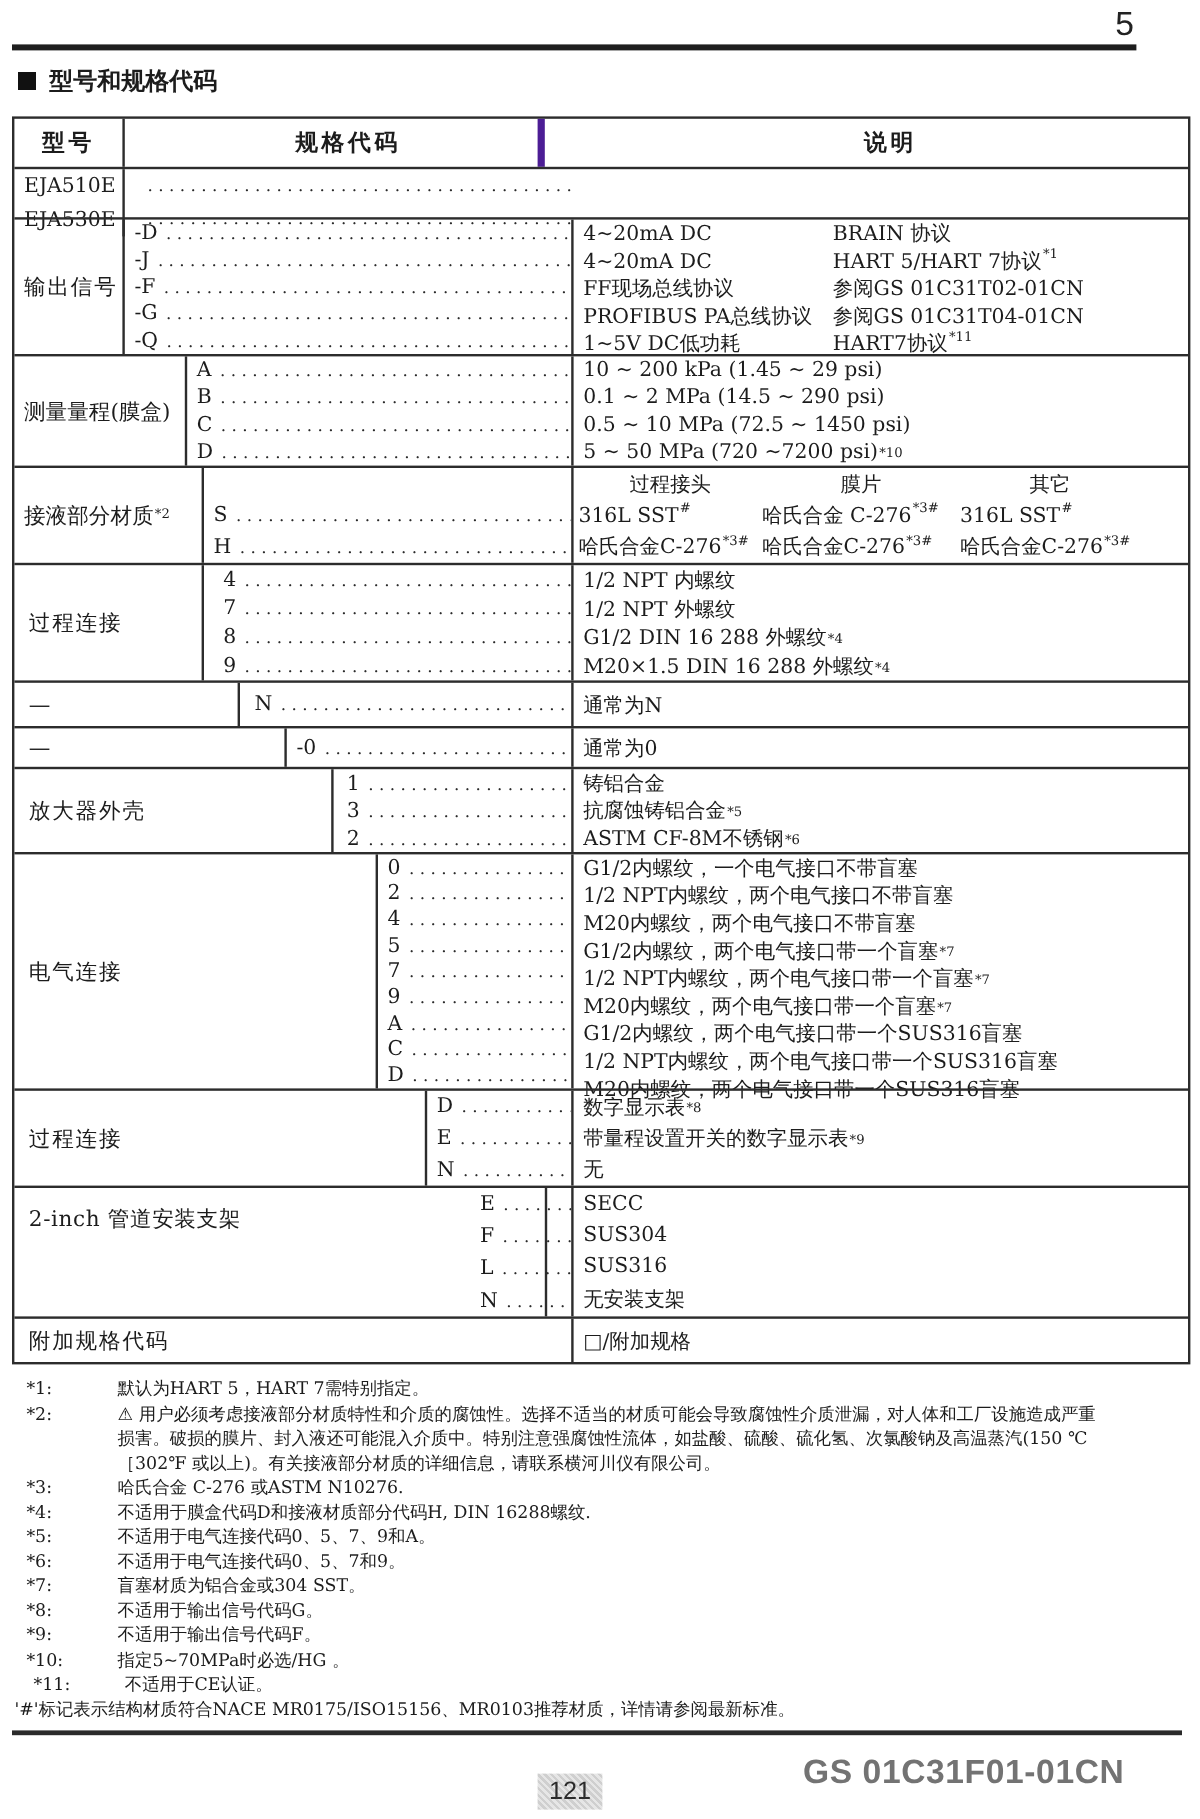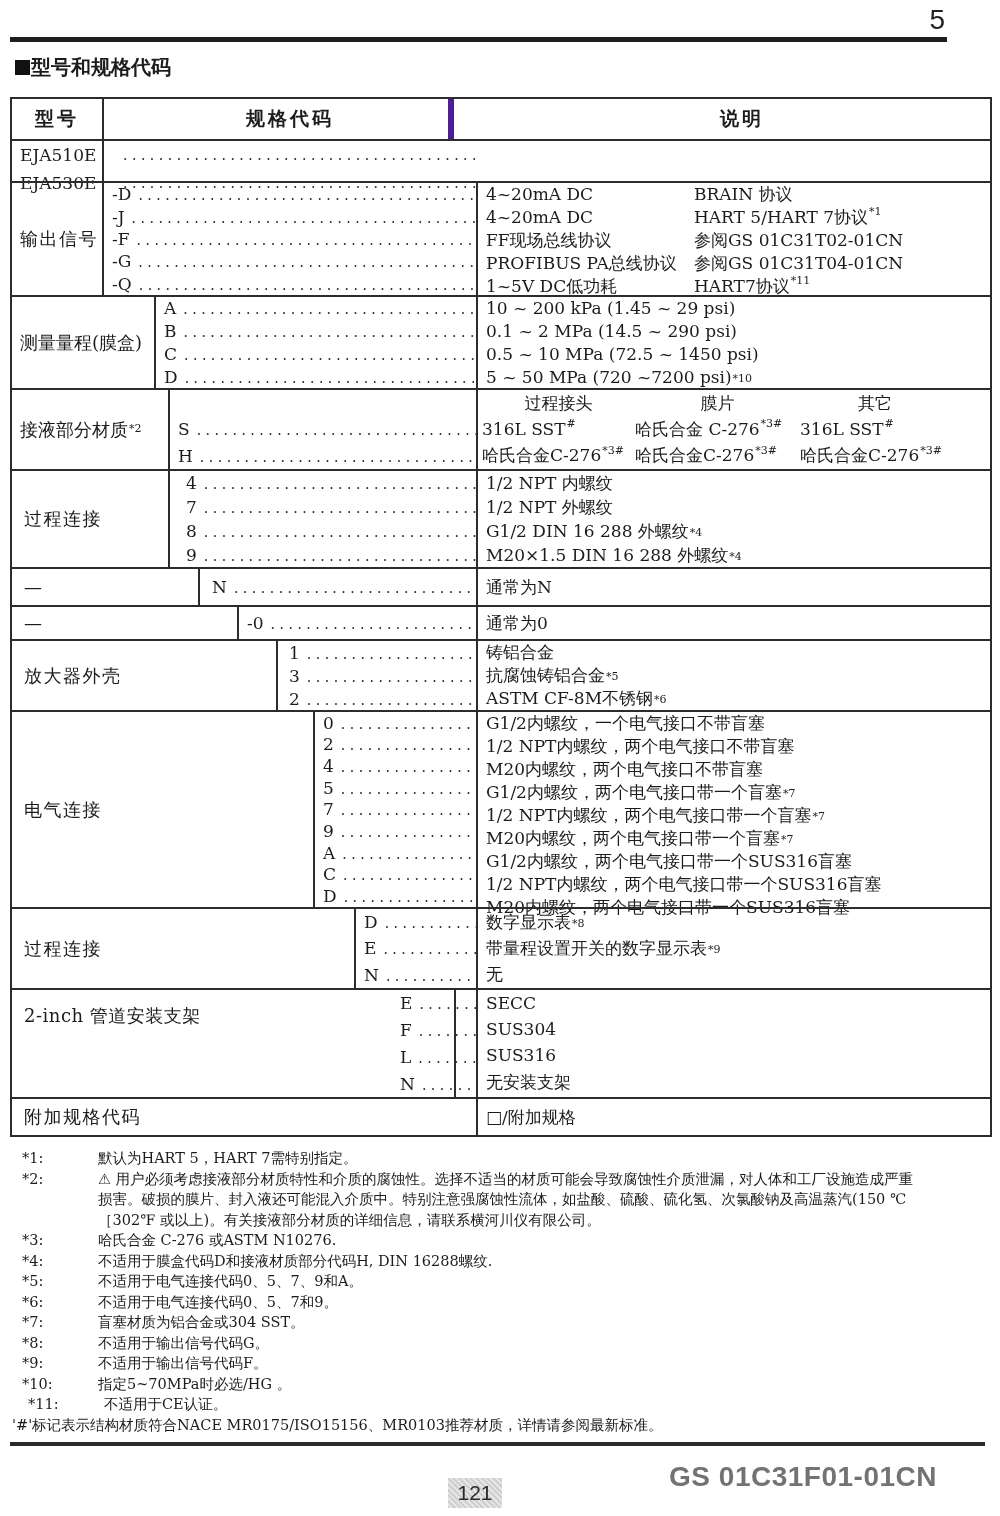--- a/index.html
+++ b/index.html
@@ -3,21 +3,21 @@
 <meta charset="utf-8">
 <style>
   html,body{margin:0;padding:0;background:#ffffff;}
   .page{position:relative;width:1000px;height:1516px;background:#ffffff;overflow:hidden;
         font-family:"DejaVu Serif","Liberation Serif",serif;color:#1c1c1c;}
 
   
   .page-num{position:absolute;top:4px;right:55px;font-size:28px;
             font-family:"Liberation Sans","DejaVu Sans",sans-serif;color:#222;}
   .top-rule{position:absolute;left:10px;top:37px;width:937px;height:5px;background:#1e1e1e;}
-  .section-heading{position:absolute;left:15px;top:54px;display:flex;align-items:center;gap:1px;
+  .section-heading{position:absolute;left:15px;top:54px;display:flex;align-items:center;gap:11px;
                    font-family:"Liberation Sans","DejaVu Sans",sans-serif;font-weight:bold;font-size:20px;}
   .bullet{width:15px;height:15px;background:#111;flex:0 0 auto;}
 
   
   .spec-table{position:absolute;left:10px;top:97px;width:978px;height:1036px;
               border:2px solid #2c2c2c;}
   .row{position:absolute;left:0;width:978px;border-top:2px solid #2c2c2c;box-sizing:border-box;}
   .row.first{border-top:none;}
   .cell{position:absolute;top:0;height:100%;box-sizing:border-box;}
   .label-cell{left:0;display:flex;align-items:center;padding-left:12px;

